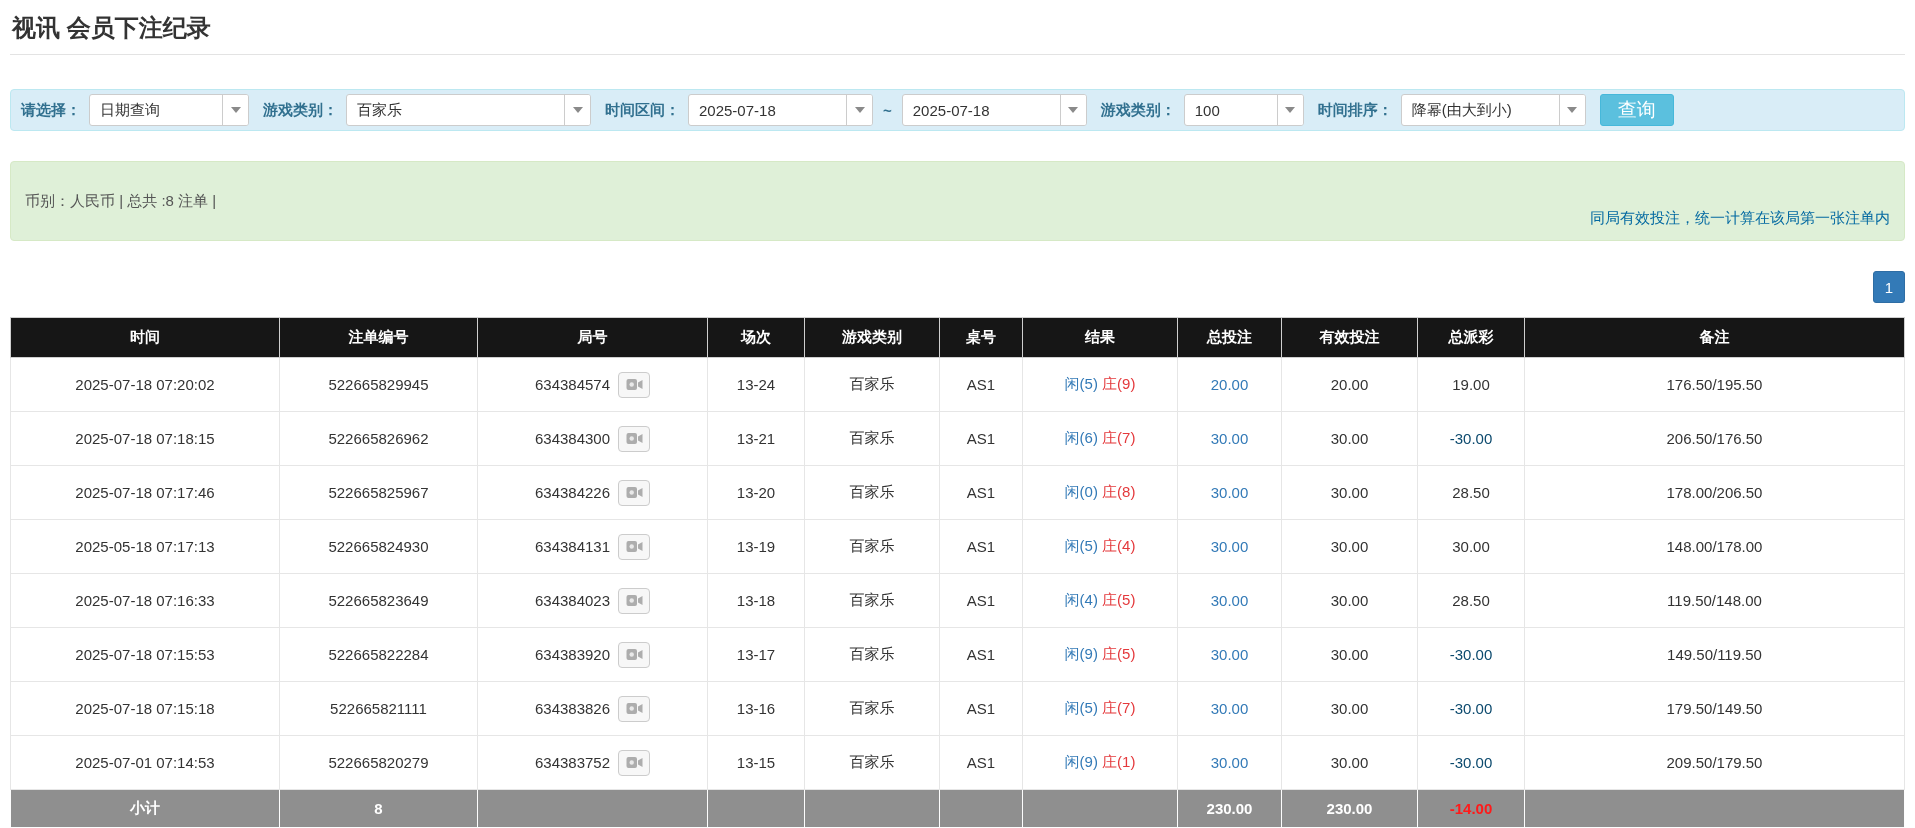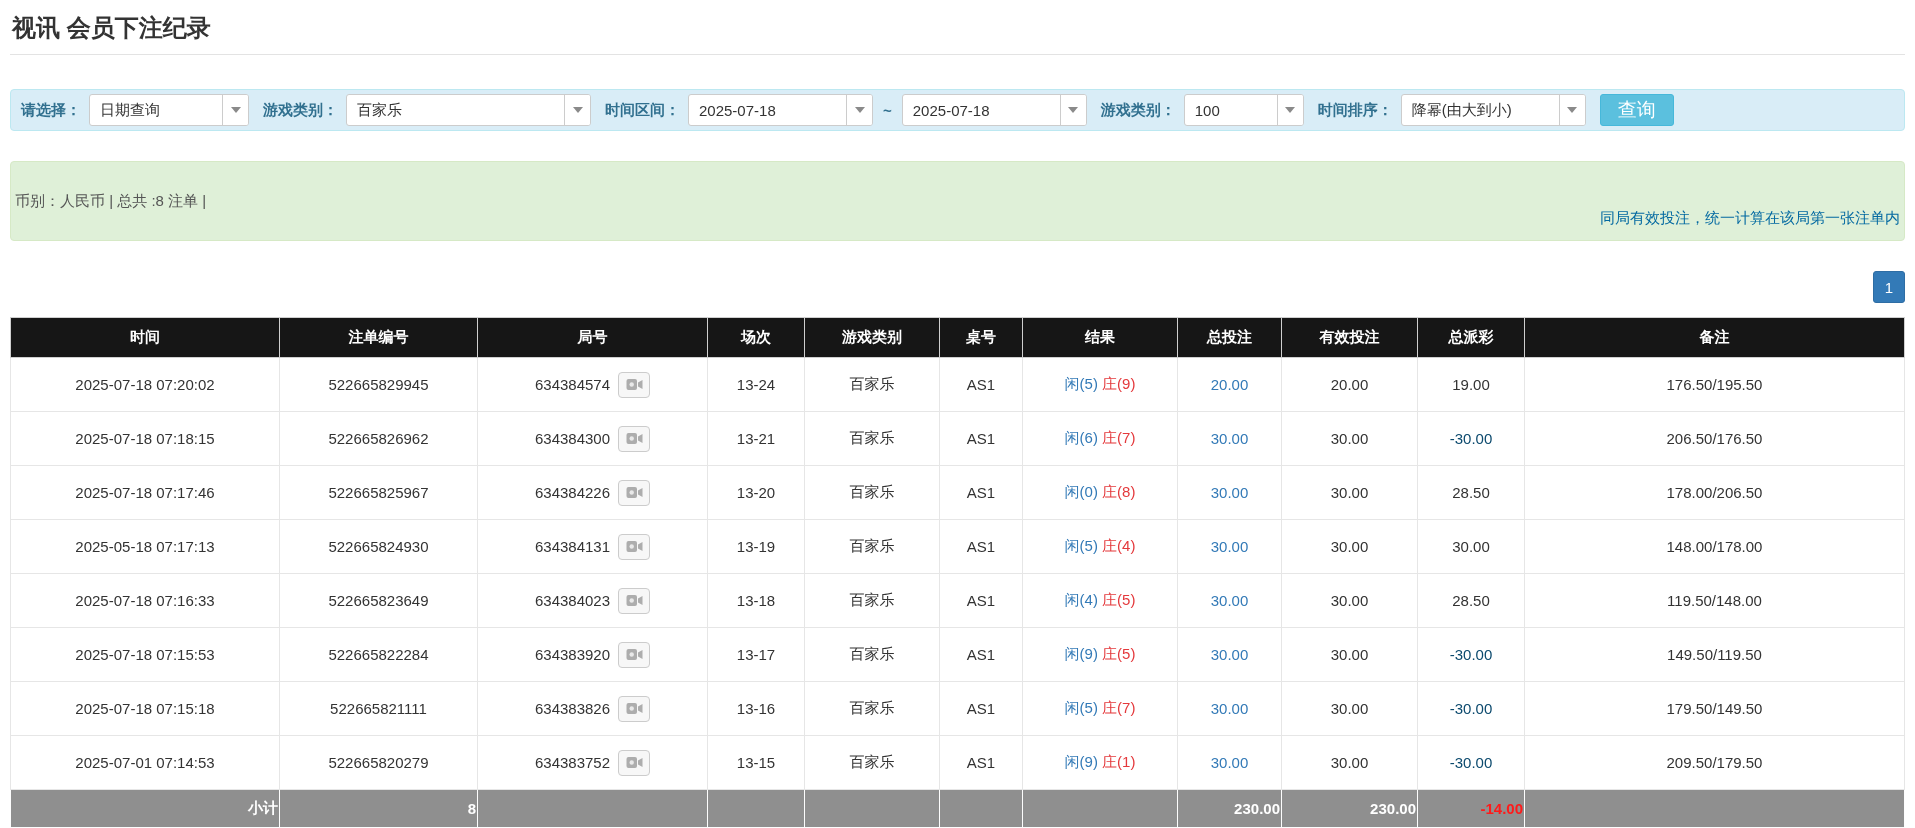--- a/index.html
+++ b/index.html
@@ -73,21 +73,21 @@
     cursor: pointer;
     margin-left: 6px;
   }
 
   
   .summary-bar {
     margin-top: 30px;
     background: #dff0d8;
     border: 1px solid #d6e9c6;
     border-radius: 4px;
-    padding: 12px 4px;
+    padding: 12px 14px;
     display: flex;
     justify-content: space-between;
     align-items: center;
     font-size: 15px;
   }
   .summary-left { color: #555; }
   .summary-right { color: #0369a1; margin-top: 35px; }
 
   
   .pagination-row { display: flex; justify-content: flex-end; margin-top: 30px; margin-bottom: 14px; }
@@ -141,21 +141,20 @@
   .bet-link { color: #337ab7; text-decoration: none; cursor: pointer; }
   td.payout.neg { color: #0c4a6e; }
 
   tr.summary-row td {
     background: #8f8f8f;
     color: #fff;
     font-weight: bold;
     height: 38px;
     border: 1px solid #fdfdfd;
     font-size: 15px;
-    text-align: right;
   }
   tr.summary-row td.neg { color: #ff1a1a; }
 </style>
 </head>
 <body>
 
 <div class="page">
 
   <div class="title-wrap">
     <span class="page-title">视讯 会员下注纪录</span>

